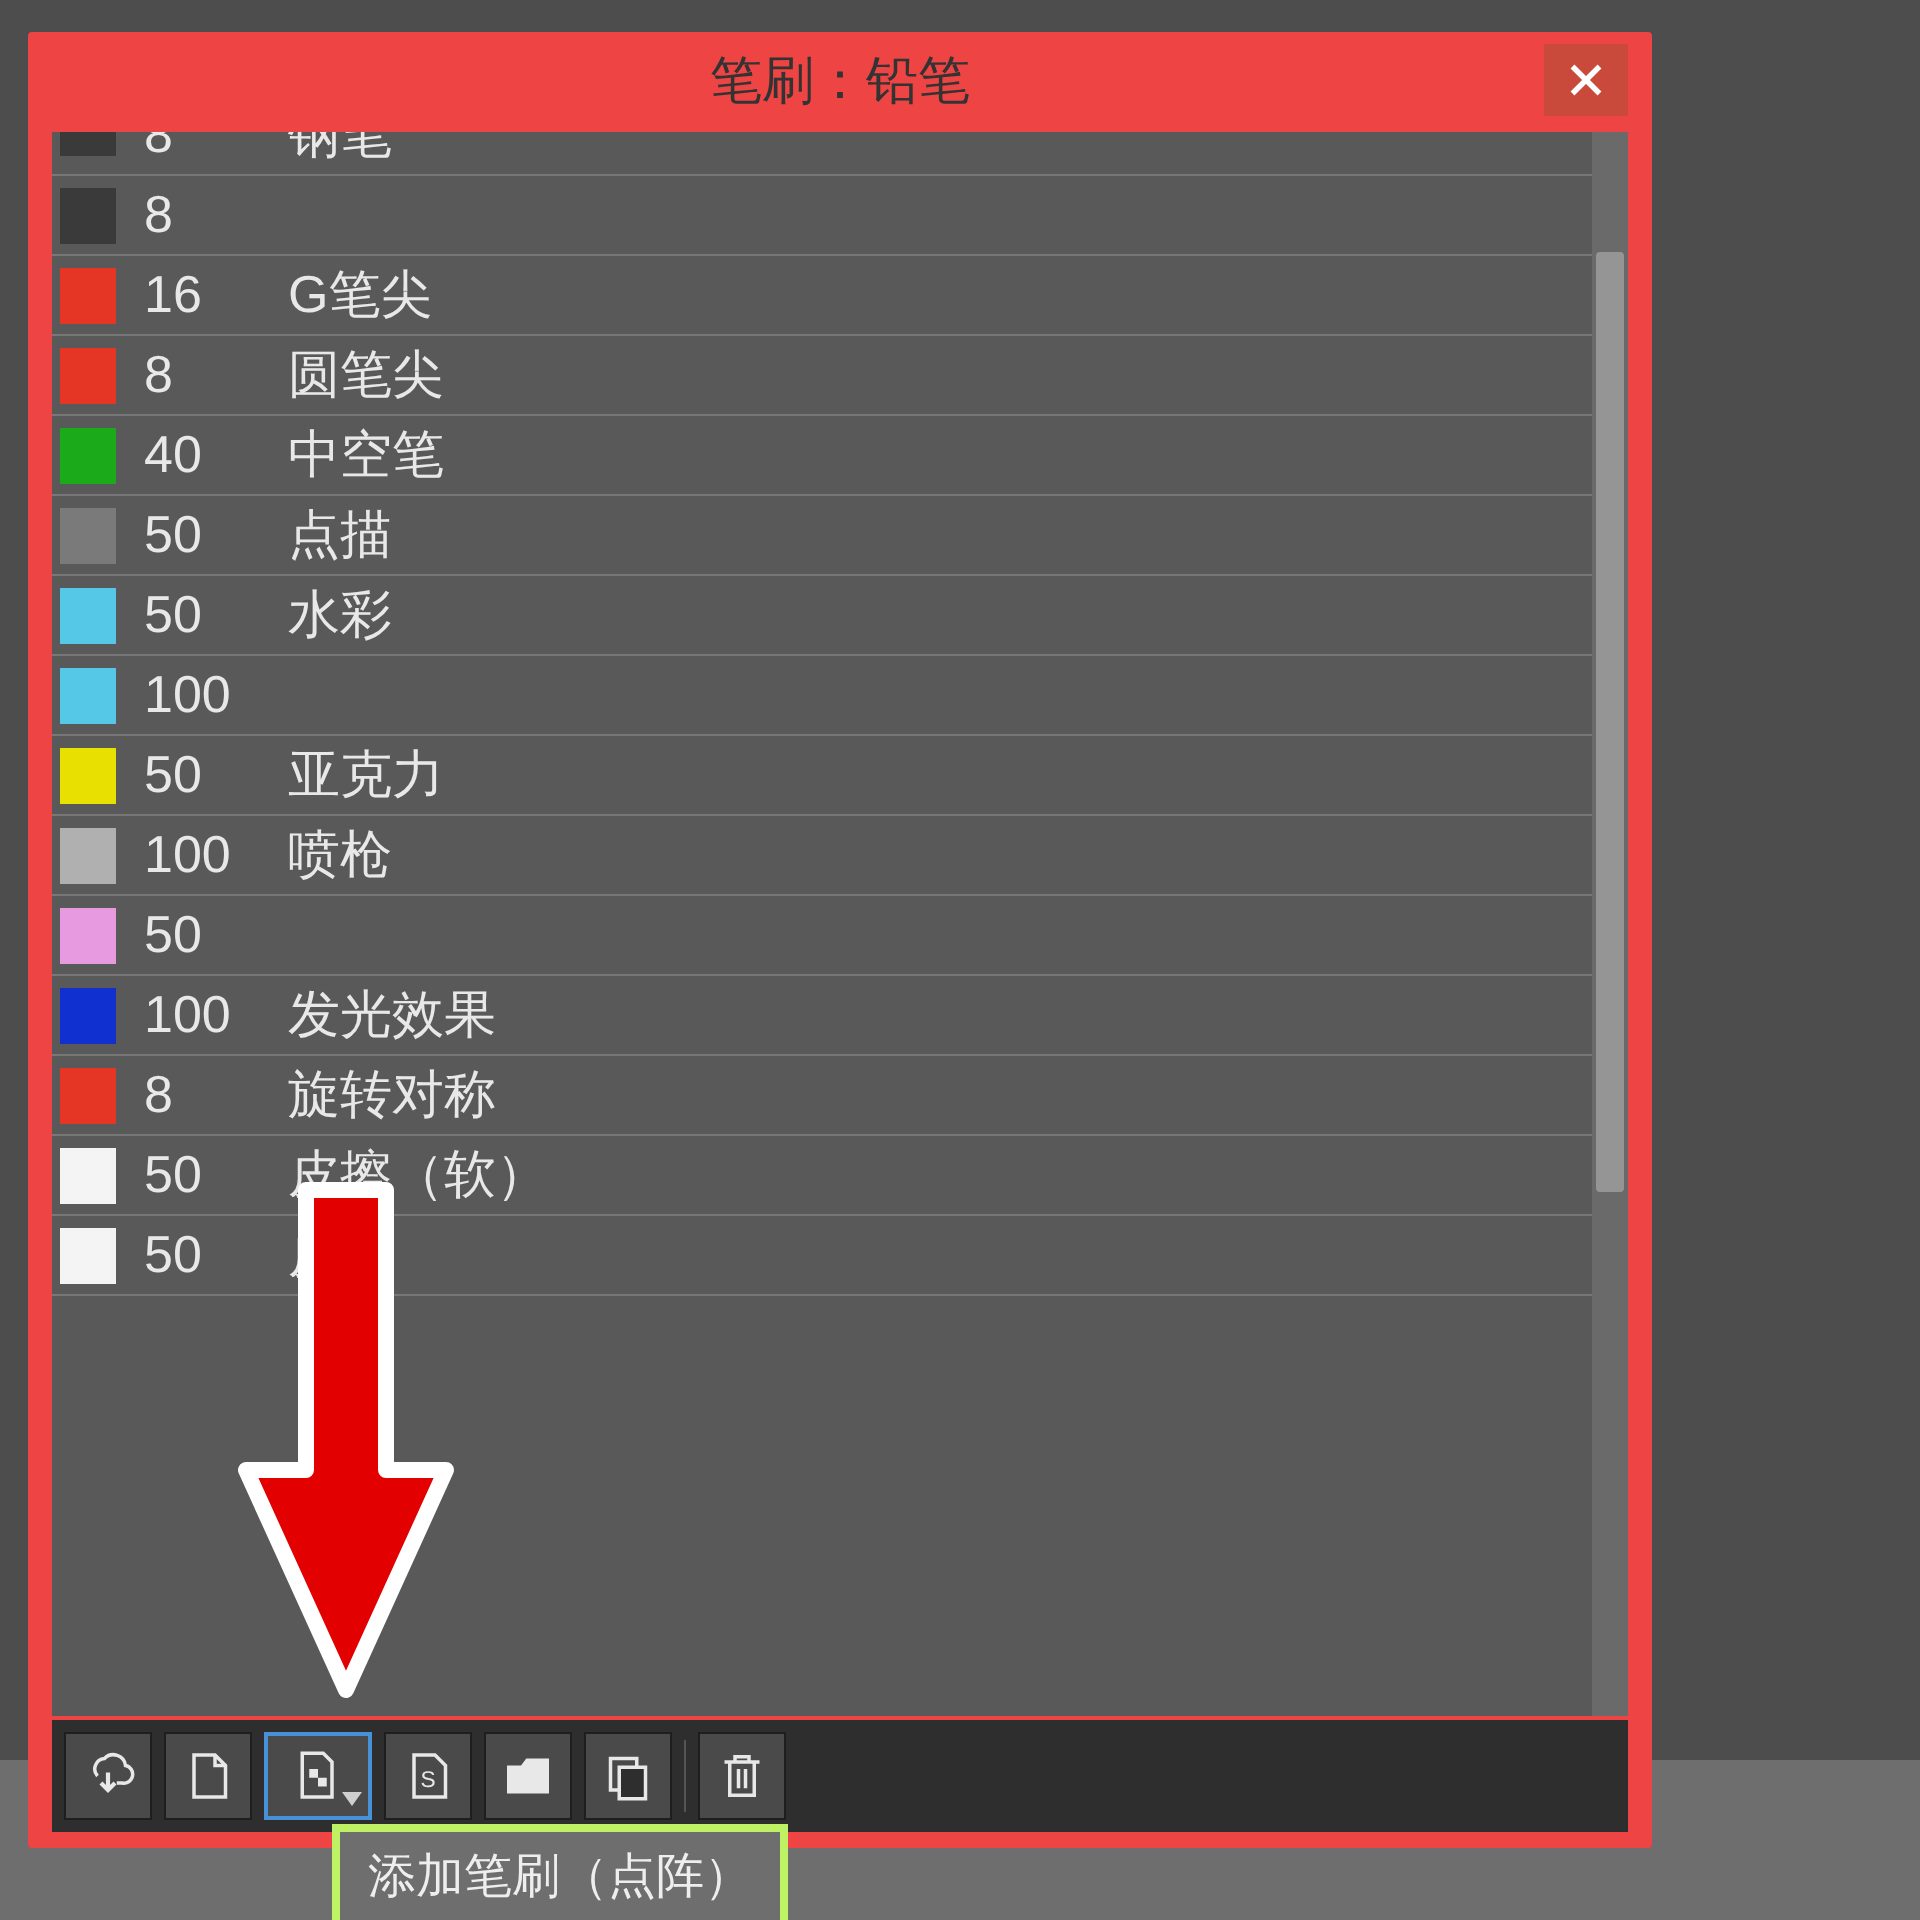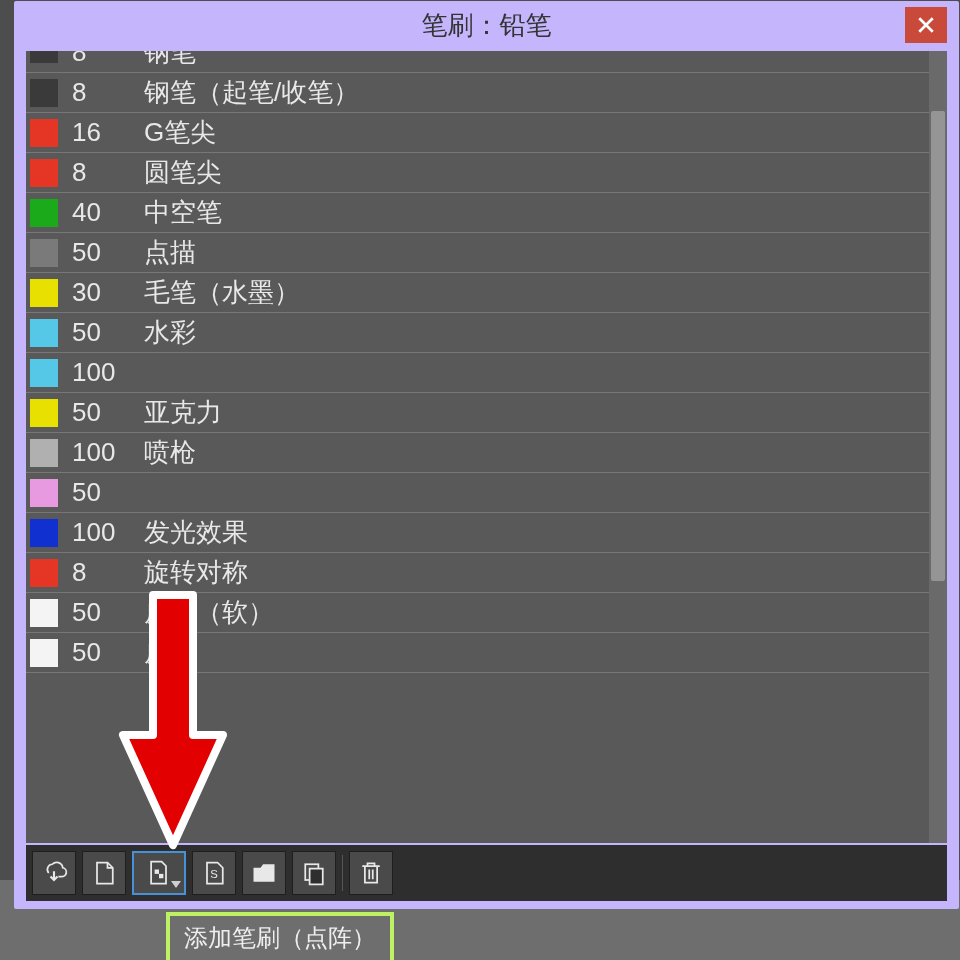--- a/index.html
+++ b/index.html
@@ -1,21 +1,21 @@
 <!DOCTYPE html>
 <html><head>
 <meta charset="utf-8">
 <style>
   * { box-sizing: border-box; margin: 0; padding: 0; }
   html, body { width: 960px; height: 960px; font-family: "Microsoft YaHei", "SimHei", sans-serif; background:#4d4d4d; }
   .page-wrap { width:960px; height:960px; position:relative; overflow:hidden; }
   .bg-bottom { position:absolute; left:0; right:0; bottom:0; height:80px; background:#6e6e6e; }
   .panel {
-    position:absolute; left:14px; top:1px; width:945px; height:908px;
-    background:#c4b5fd; border-radius:2px;
+    position:absolute; left:14px; top:16px; width:812px; height:908px;
+    background:#ef4444; border-radius:2px;
   }
   .titlebar {
     height:48px; display:flex; align-items:center; justify-content:center;
     position:relative; color:#333; font-size:26px;
   }
   .close-btn {
     position:absolute; right:12px; top:6px; width:42px; height:36px;
     background:#c94a3b; display:flex; align-items:center; justify-content:center;
     color:#fff; font-size:22px; cursor:pointer;
   }
@@ -91,21 +91,20 @@
     <div class="list-area">
       <div class="list-scroll" id="brush-list">
           <div class="brush-row first">
             <div class="swatch" style="background: rgb(58, 58, 58);"></div>
             <div class="size">8</div>
             <div class="label">钢笔</div>
           </div>
           <div class="brush-row">
             <div class="swatch" style="background: rgb(58, 58, 58);"></div>
             <div class="size">8</div>
-            <div class="label">钢笔（起笔/收笔）</div>
           </div>
           <div class="brush-row">
             <div class="swatch" style="background: rgb(229, 53, 37);"></div>
             <div class="size">16</div>
             <div class="label">G笔尖</div>
           </div>
           <div class="brush-row">
             <div class="swatch" style="background: rgb(229, 53, 37);"></div>
             <div class="size">8</div>
             <div class="label">圆笔尖</div>
@@ -114,25 +113,20 @@
             <div class="swatch" style="background: rgb(26, 170, 26);"></div>
             <div class="size">40</div>
             <div class="label">中空笔</div>
           </div>
           <div class="brush-row">
             <div class="swatch" style="background: rgb(122, 122, 122);"></div>
             <div class="size">50</div>
             <div class="label">点描</div>
           </div>
           <div class="brush-row">
-            <div class="swatch" style="background: rgb(232, 224, 0);"></div>
-            <div class="size">30</div>
-            <div class="label">毛笔（水墨）</div>
-          </div>
-          <div class="brush-row">
             <div class="swatch" style="background: rgb(85, 200, 232);"></div>
             <div class="size">50</div>
             <div class="label">水彩</div>
           </div>
           <div class="brush-row">
             <div class="swatch" style="background: rgb(85, 200, 232);"></div>
             <div class="size">100</div>
           </div>
           <div class="brush-row">
             <div class="swatch" style="background: rgb(232, 224, 0);"></div>

